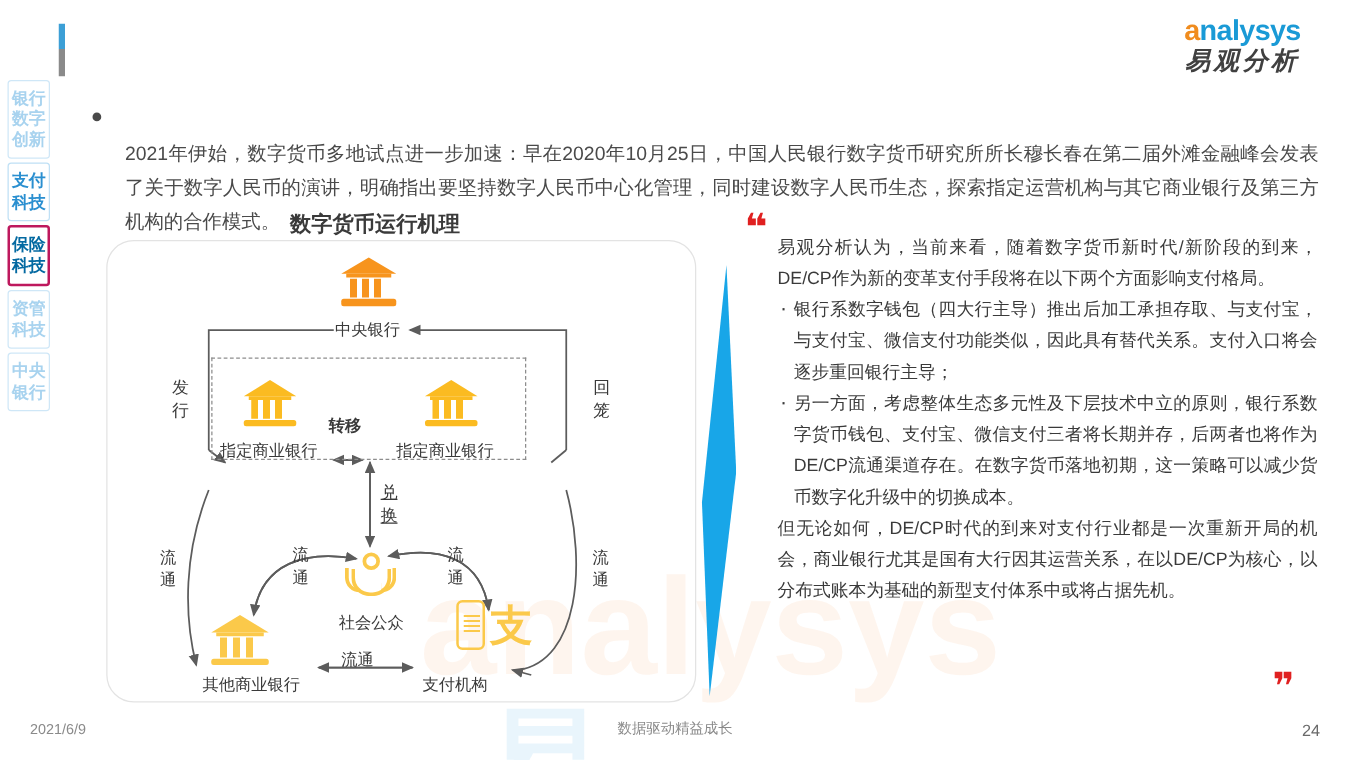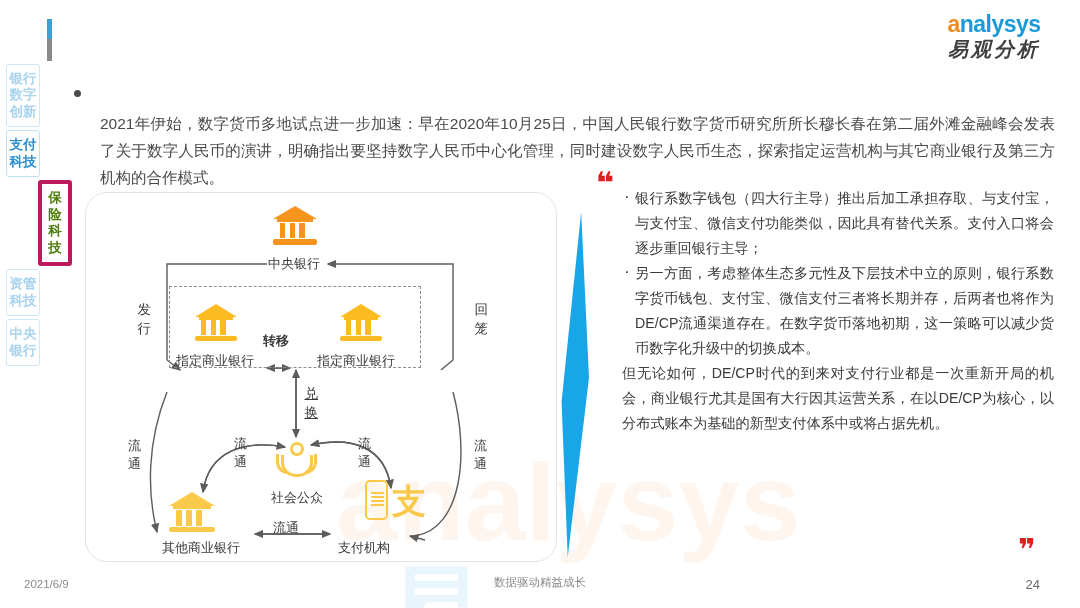--- a/index.html
+++ b/index.html
@@ -19,21 +19,21 @@
   .logo-top{font-size:23px;font-weight:bold;color:#1a9ad6;letter-spacing:-0.5px;white-space:nowrap;}
   .logo-top .lead{color:#f08c1e;}
   .logo-sub{font-size:20px;font-weight:bold;color:#404040;letter-spacing:3px;margin-top:3px;font-style:italic;}
 
   
   .sidebar{position:absolute;left:6px;top:64px;width:36px;}
   .side-item{width:34px;box-sizing:border-box;border:1.5px solid #cfe7f7;border-radius:3px;
     margin-bottom:3px;padding:6px 0;text-align:center;font-size:13.5px;line-height:1.22;
     color:#a8d3ef;letter-spacing:0px;background:#fff;font-weight:bold;}
   .side-item.active{color:#2a8fd0;border-color:#bfe0f5;}
-  .side-item.outlined{border:4px solid #be185d;color:#4d7c0f;margin-left:32px;}
+  .side-item.outlined{border:2px solid #be185d;color:#0369a1;}
   .side-item span{display:block;}
 
   
   .bullet-dot{position:absolute;left:74px;top:90px;width:7px;height:7px;border-radius:50%;background:#4a4a4a;}
   .lead-para{position:absolute;left:100px;top:82px;width:955px;font-size:15.5px;
     line-height:27px;color:#4a4a4a;text-align:justify;margin-top:28px;}
 
   
   .diagram-title{position:absolute;left:85px;top:168px;width:430px;text-align:center;
     font-size:17px;font-weight:bold;color:#3a3a3a;}
@@ -89,21 +89,21 @@
     font-weight:bold;line-height:1;letter-spacing:-2px;transform:scaleX(1.05);}
   .quote-close{position:absolute;left:1018px;top:535px;font-size:30px;color:#e02020;
     font-weight:bold;line-height:1;letter-spacing:-2px;}
   .rp{position:absolute;left:622px;top:186px;width:432px;font-size:14.2px;line-height:25px;
     color:#3a3a3a;text-align:justify;}
   .rp p{margin:0;}
   .rp .bul{position:relative;padding-left:13px;}
   .rp .bul::before{content:"·";position:absolute;left:2px;top:-2px;font-size:17px;color:#3a3a3a;}
   .foot-date{position:absolute;left:24px;bottom:18px;font-size:11.5px;color:#8a8a8a;}
   .foot-center{position:absolute;left:0;right:0;bottom:18px;text-align:center;font-size:11.5px;color:#8a8a8a;}
-  .foot-page{position:absolute;right:40px;bottom:16px;font-size:13px;color:#6a6a6a;}
+  .foot-page{position:absolute;right:24px;bottom:16px;font-size:13px;color:#6a6a6a;}
 
   svg.lines{position:absolute;left:0;top:0;width:470px;height:368px;overflow:visible;}
 </style>
 </head>
 <body>
 
 <div class="slide">
 
   <div class="title-accent"></div>
 
@@ -126,20 +126,21 @@
         <span>资管科技</span>
       </div>
     <div class="side-item">
         <span>中央银行</span>
       </div>
   </div>
 
   <div class="bullet-dot"></div>
   <div class="lead-para">2021年伊始，数字货币多地试点进一步加速：早在2020年10月25日，中国人民银行数字货币研究所所长穆长春在第二届外滩金融峰会发表了关于数字人民币的演讲，明确指出要坚持数字人民币中心化管理，同时建设数字人民币生态，探索指定运营机构与其它商业银行及第三方机构的合作模式。</div>
 
+  <div class="diagram-title">数字货币运行机理</div>
   <div class="diagram-card">
     <div class="wm wm1">analysys</div>
     <div class="wm wm2">易观</div>
   </div>
 
   <div class="dg">
 
     <svg class="lines">
       <defs>
         <marker id="ah" markerWidth="7" markerHeight="7" refX="6" refY="3" orient="auto">
@@ -233,20 +234,21 @@
     <div class="flow-word" style="left:148px;top:243px;">流通</div>
     <div class="flow-word" style="left:272px;top:243px;">流通</div>
     <div class="flow-word" style="left:388px;top:245px;">流通</div>
     <div class="node-label" style="left:188px;top:327px;">流通</div>
   </div>
 
   <div class="leaf"></div>
 
   <div class="quote-open">❝</div>
   <div class="rp">
+    <p>易观分析认为，当前来看，随着数字货币新时代/新阶段的到来，DE/CP作为新的变革支付手段将在以下两个方面影响支付格局。</p>
     <p class="bul">银行系数字钱包（四大行主导）推出后加工承担存取、与支付宝，与支付宝、微信支付功能类似，因此具有替代关系。支付入口将会逐步重回银行主导；</p>
     <p class="bul">另一方面，考虑整体生态多元性及下层技术中立的原则，银行系数字货币钱包、支付宝、微信支付三者将长期并存，后两者也将作为DE/CP流通渠道存在。在数字货币落地初期，这一策略可以减少货币数字化升级中的切换成本。</p>
     <p>但无论如何，DE/CP时代的到来对支付行业都是一次重新开局的机会，商业银行尤其是国有大行因其运营关系，在以DE/CP为核心，以分布式账本为基础的新型支付体系中或将占据先机。</p>
   </div>
   <div class="quote-close">❞</div>
 
   <div class="foot-date">2021/6/9</div>
   <div class="foot-center">数据驱动精益成长</div>
   <div class="foot-page">24</div>
 

